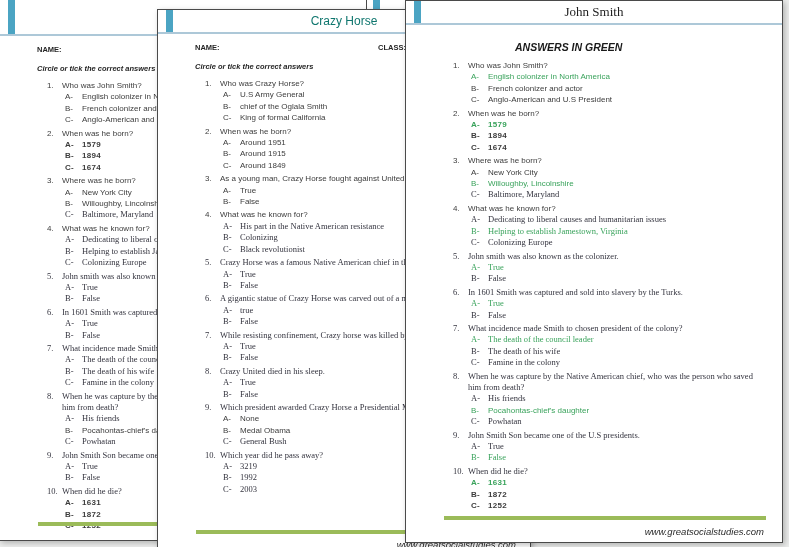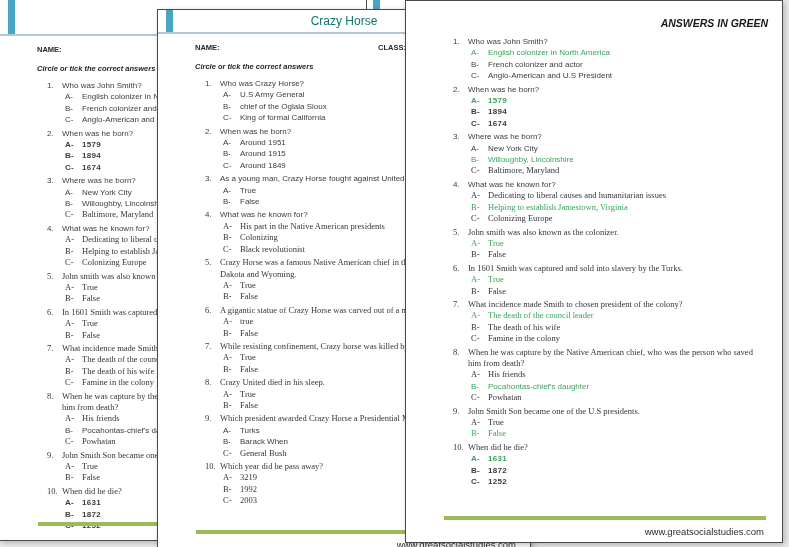--- a/index.html
+++ b/index.html
@@ -18,34 +18,34 @@
   .teal-accent{position:absolute;left:8px;top:0;bottom:0;width:7px;background:#4ba4c3;}
   .page-middle .titlebar .doc-title{font:12px "Liberation Sans",sans-serif;color:#0f766e;}
   .page-right  .titlebar .doc-title{font:13px "Liberation Serif",serif;color:#1d1d1d;}
 
   .sheet-body{position:relative;padding:9px 14px 0 37px;color:#3c3c3c;}
 
   .name-row{position:relative;height:10px;font-size:7.5px;font-weight:bold;color:#262626;}
   .class-label{position:absolute;left:183px;top:0;}
   .instruction{margin-top:9px;font-size:7.5px;font-weight:bold;font-style:italic;color:#1f1f1f;}
 
-  .answers-heading{margin:7px 0 0 72px;font-size:10.5px;font-weight:bold;font-style:italic;color:#1a1a1a;text-align:right;}
+  .answers-heading{margin:7px 0 0 72px;font-size:10.5px;font-weight:bold;font-style:italic;color:#1a1a1a;}
 
   .q-list{margin-top:7px;padding-left:10px;}
   .q{margin-top:2px;}
   .q-line,.opt{display:flex;line-height:11.4px;font-size:8px;}
   .q-num{width:15px;flex:none;}
   .opt{padding-left:18px;}
   .opt-letter{width:17px;flex:none;}
   .serif{font-family:"Liberation Serif",serif;font-size:8.5px;color:#34343f;}
   .green{color:#3aa35c;}
   .numval{font-weight:bold;letter-spacing:0.3px;}
 
   .footer-line{position:absolute;left:38px;width:322px;height:4px;background:#9bbb59;}
-  .footer-url{position:absolute;font-size:9.5px;color:#2a2a2a;}
+  .footer-url{position:absolute;font-style:italic;font-size:9.5px;color:#2a2a2a;}
   .page-left   .footer-line{bottom:14px;}
   .page-middle .footer-line{bottom:30px;}
   .page-middle .footer-url{right:14px;bottom:14px;}
   .page-right  .footer-line{bottom:22px;}
   .page-right  .footer-url{right:18px;bottom:5px;}
 
   .hidden-page-fragment{position:absolute;left:366px;top:0;width:40px;height:9px;
         background:#ffffff;border-left:1px solid #4a4a4a;z-index:2;}
   .hidden-page-fragment .teal-accent{left:6px;width:7px;}
 </style>
@@ -262,21 +262,21 @@
             <div class="q-line">
               <span class="q-num">1.</span>
               <span class="q-text">Who was Crazy Horse?</span>
             </div>
             <div class="opt">
               <span class="opt-letter">A-</span>
               <span class="opt-text">U.S Army General</span>
             </div>
             <div class="opt">
               <span class="opt-letter">B-</span>
-              <span class="opt-text">chief of the Oglala Sioux</span>
+              <span class="opt-text">chief of the Oglala Smith</span>
             </div>
             <div class="opt">
               <span class="opt-letter">C-</span>
               <span class="opt-text">King of formal California</span>
             </div>
           </div>
           <div class="q">
             <div class="q-line">
               <span class="q-num">2.</span>
               <span class="q-text">When was he born?</span>
@@ -308,40 +308,36 @@
               <span class="opt-text">False</span>
             </div>
           </div>
           <div class="q">
             <div class="q-line">
               <span class="q-num">4.</span>
               <span class="q-text">What was he known for?</span>
             </div>
             <div class="opt serif">
               <span class="opt-letter">A-</span>
-              <span class="opt-text">His part in the Native American presidents</span>
+              <span class="opt-text">His part in the Native American resistance</span>
             </div>
             <div class="opt serif">
               <span class="opt-letter">B-</span>
               <span class="opt-text">Colonizing</span>
             </div>
             <div class="opt serif">
               <span class="opt-letter">C-</span>
               <span class="opt-text">Black revolutionist</span>
             </div>
           </div>
           <div class="q">
             <div class="q-line serif">
               <span class="q-num">5.</span>
               <span class="q-text">Crazy Horse was a famous Native American chief in the areas of South</span>
             </div>
-            <div class="q-line serif">
-              <span class="q-num"></span>
-              <span class="q-text">Dakota and Wyoming.</span>
-            </div>
             <div class="opt serif">
               <span class="opt-letter">A-</span>
               <span class="opt-text">True</span>
             </div>
             <div class="opt serif">
               <span class="opt-letter">B-</span>
               <span class="opt-text">False</span>
             </div>
           </div>
           <div class="q">
@@ -386,25 +382,25 @@
               <span class="opt-text">False</span>
             </div>
           </div>
           <div class="q">
             <div class="q-line serif">
               <span class="q-num">9.</span>
               <span class="q-text">Which president awarded Crazy Horse a Presidential Medal.</span>
             </div>
             <div class="opt">
               <span class="opt-letter">A-</span>
-              <span class="opt-text">Turks</span>
-            </div>
-            <div class="opt">
-              <span class="opt-letter">B-</span>
-              <span class="opt-text">Barack When</span>
+              <span class="opt-text">None</span>
+            </div>
+            <div class="opt">
+              <span class="opt-letter">B-</span>
+              <span class="opt-text">Medal Obama</span>
             </div>
             <div class="opt serif">
               <span class="opt-letter">C-</span>
               <span class="opt-text">General Bush</span>
             </div>
           </div>
           <div class="q">
             <div class="q-line serif">
               <span class="q-num">10.</span>
               <span class="q-text">Which year did he pass away?</span>
@@ -422,20 +418,24 @@
               <span class="opt-text">2003</span>
             </div>
           </div>
         </div>
     </div>
     <div class="footer-line"></div>
     <div class="footer-url">www.greatsocialstudies.com</div>
   </div>
 
   <div class="page page-right">
+    <div class="titlebar">
+      <div class="teal-accent"></div>
+      <span class="doc-title">John Smith</span>
+    </div>
     <div class="sheet-body">
       <div class="answers-heading">ANSWERS IN GREEN</div>
       <div class="q-list">
           <div class="q">
             <div class="q-line">
               <span class="q-num">1.</span>
               <span class="q-text">Who was John Smith?</span>
             </div>
             <div class="opt green">
               <span class="opt-letter">A-</span>

